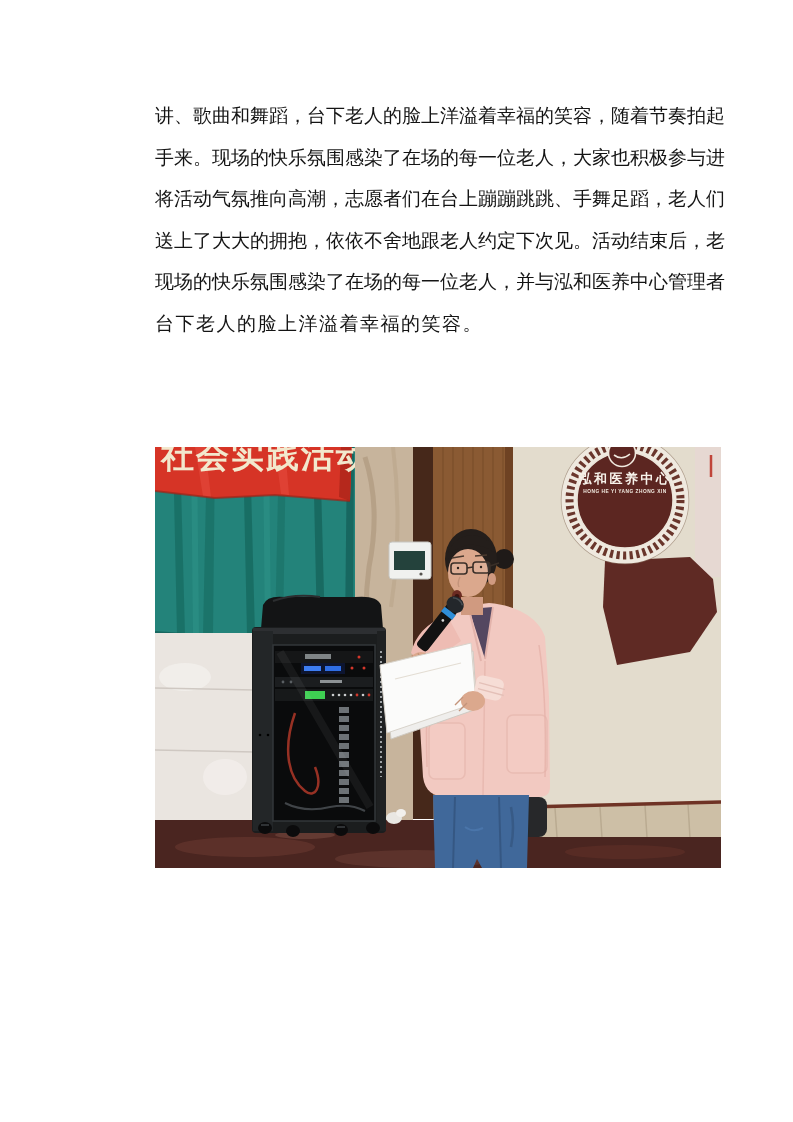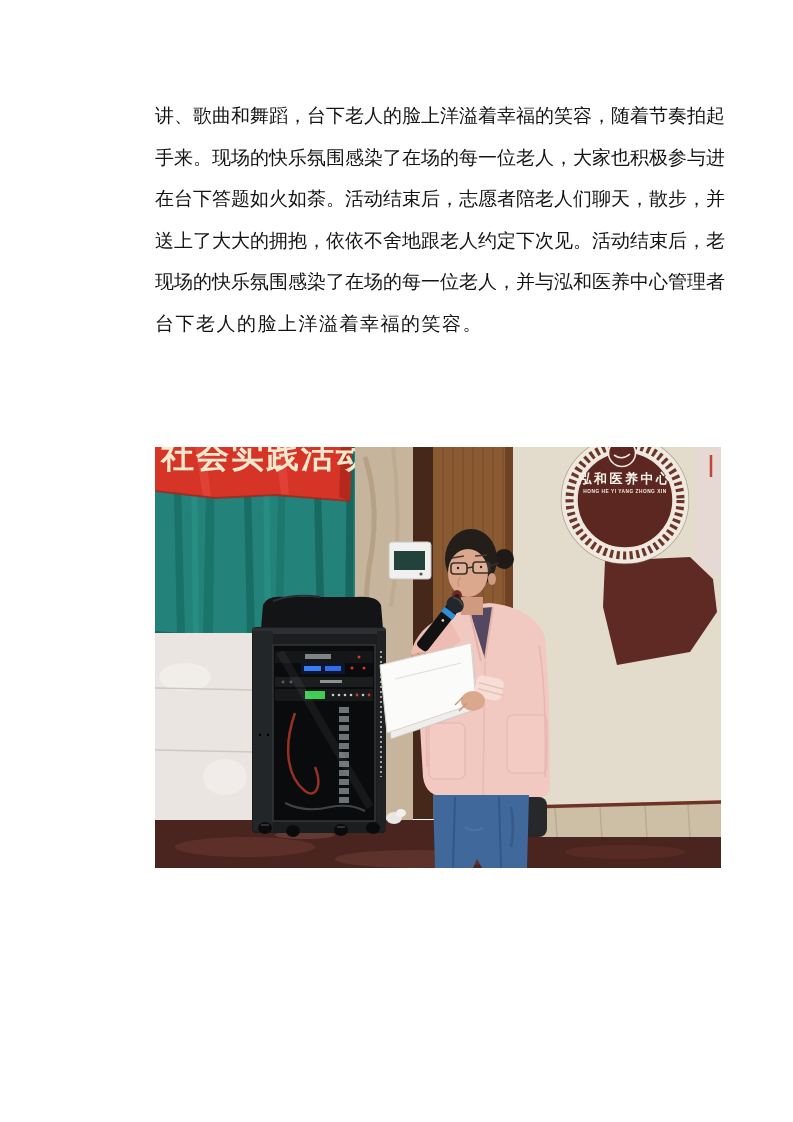--- a/index.html
+++ b/index.html
@@ -16,21 +16,21 @@
   .cn-logo{font-family:"Liberation Sans","DejaVu Sans",sans-serif;font-weight:bold;}
 </style>
 </head>
 <body>
 
 <div class="page">
 
   <div class="doc-text">
     <div class="doc-line">讲、歌曲和舞蹈，台下老人的脸上洋溢着幸福的笑容，随着节奏拍起</div>
     <div class="doc-line">手来。现场的快乐氛围感染了在场的每一位老人，大家也积极参与进</div>
-    <div class="doc-line">在台下答题如火如荼。活动结束后，志愿者陪老人们聊天，散步，并</div>
+    <div class="doc-line">将活动气氛推向高潮，志愿者们在台上蹦蹦跳跳、手舞足蹈，老人们</div>
     <div class="doc-line">送上了大大的拥抱，依依不舍地跟老人约定下次见。活动结束后，老</div>
     <div class="doc-line">现场的快乐氛围感染了在场的每一位老人，并与泓和医养中心管理者</div>
     <div class="doc-line last">台下老人的脸上洋溢着幸福的笑容。</div>
   </div>
 
   <div class="photo">
     <svg width="566" height="421" viewBox="0 0 566 421" xmlns="http://www.w3.org/2000/svg">
 
       <g>
         <rect x="350" y="0" width="216" height="380" fill="#e3dccd"></rect>

